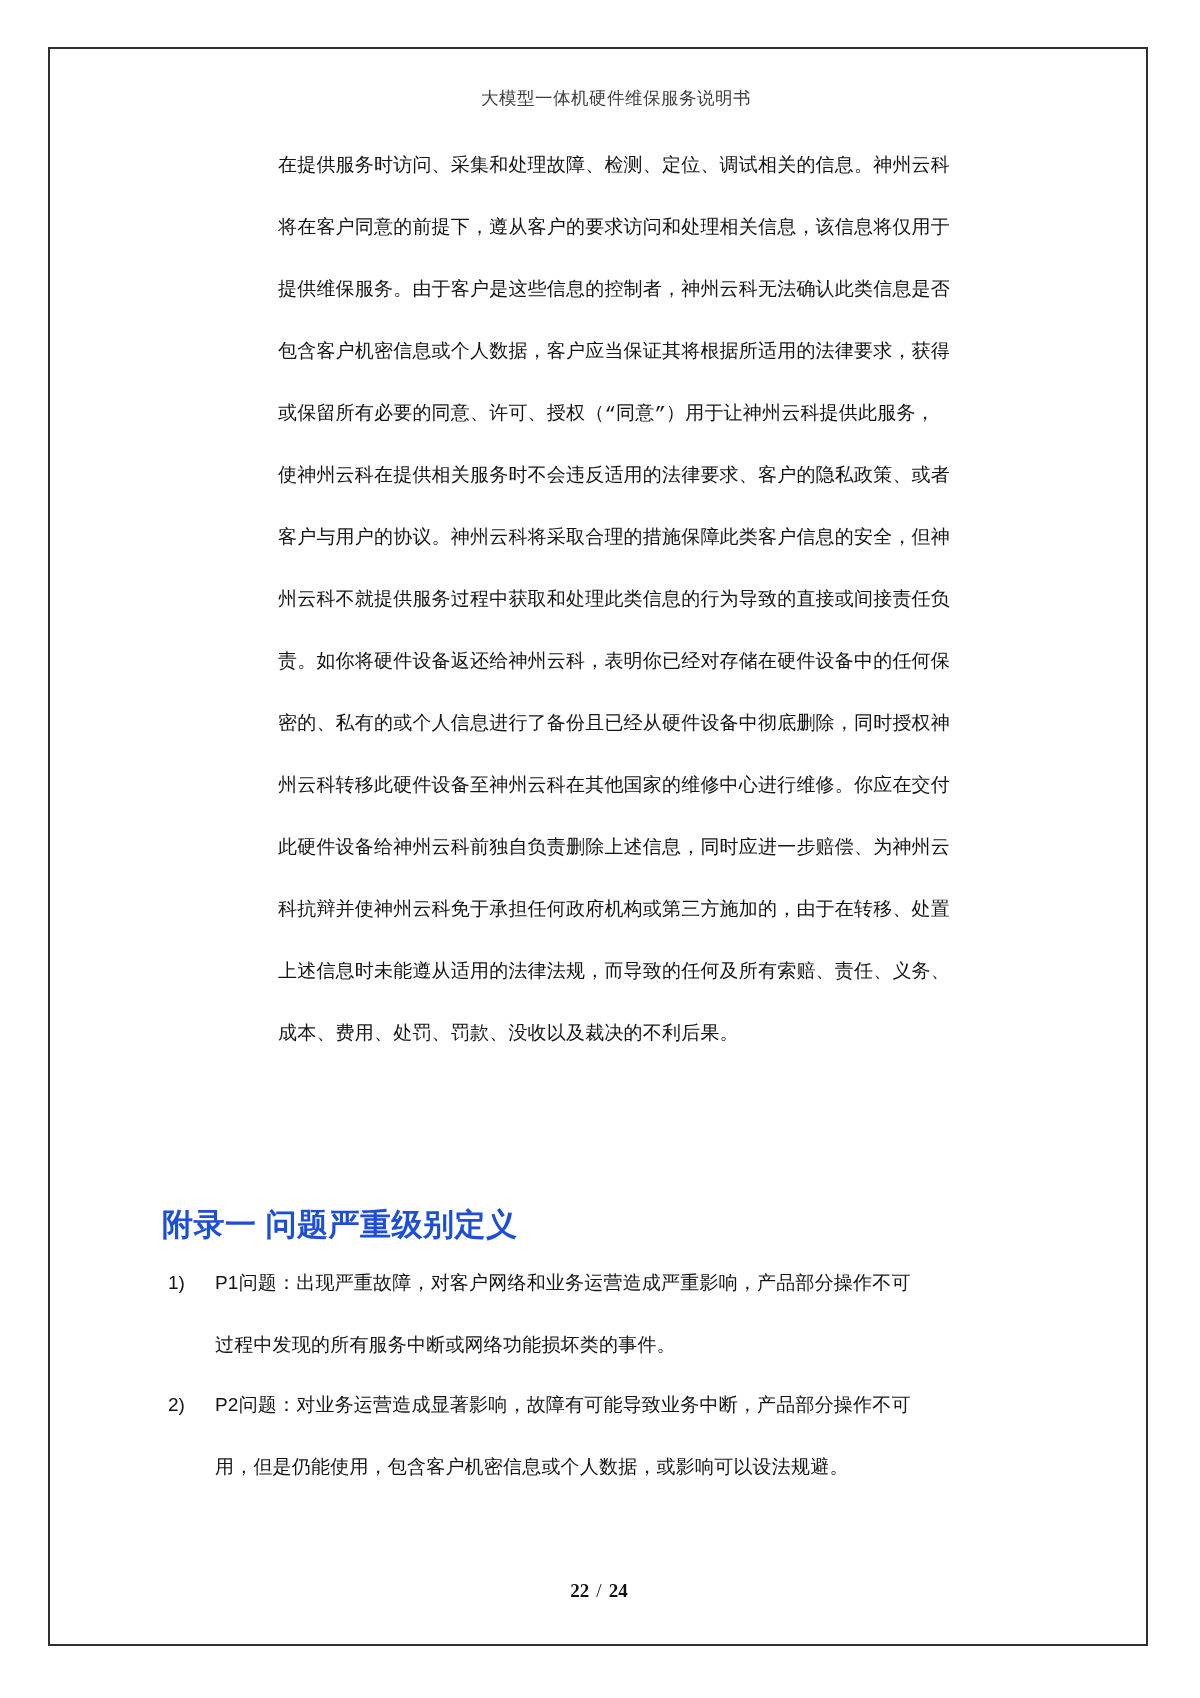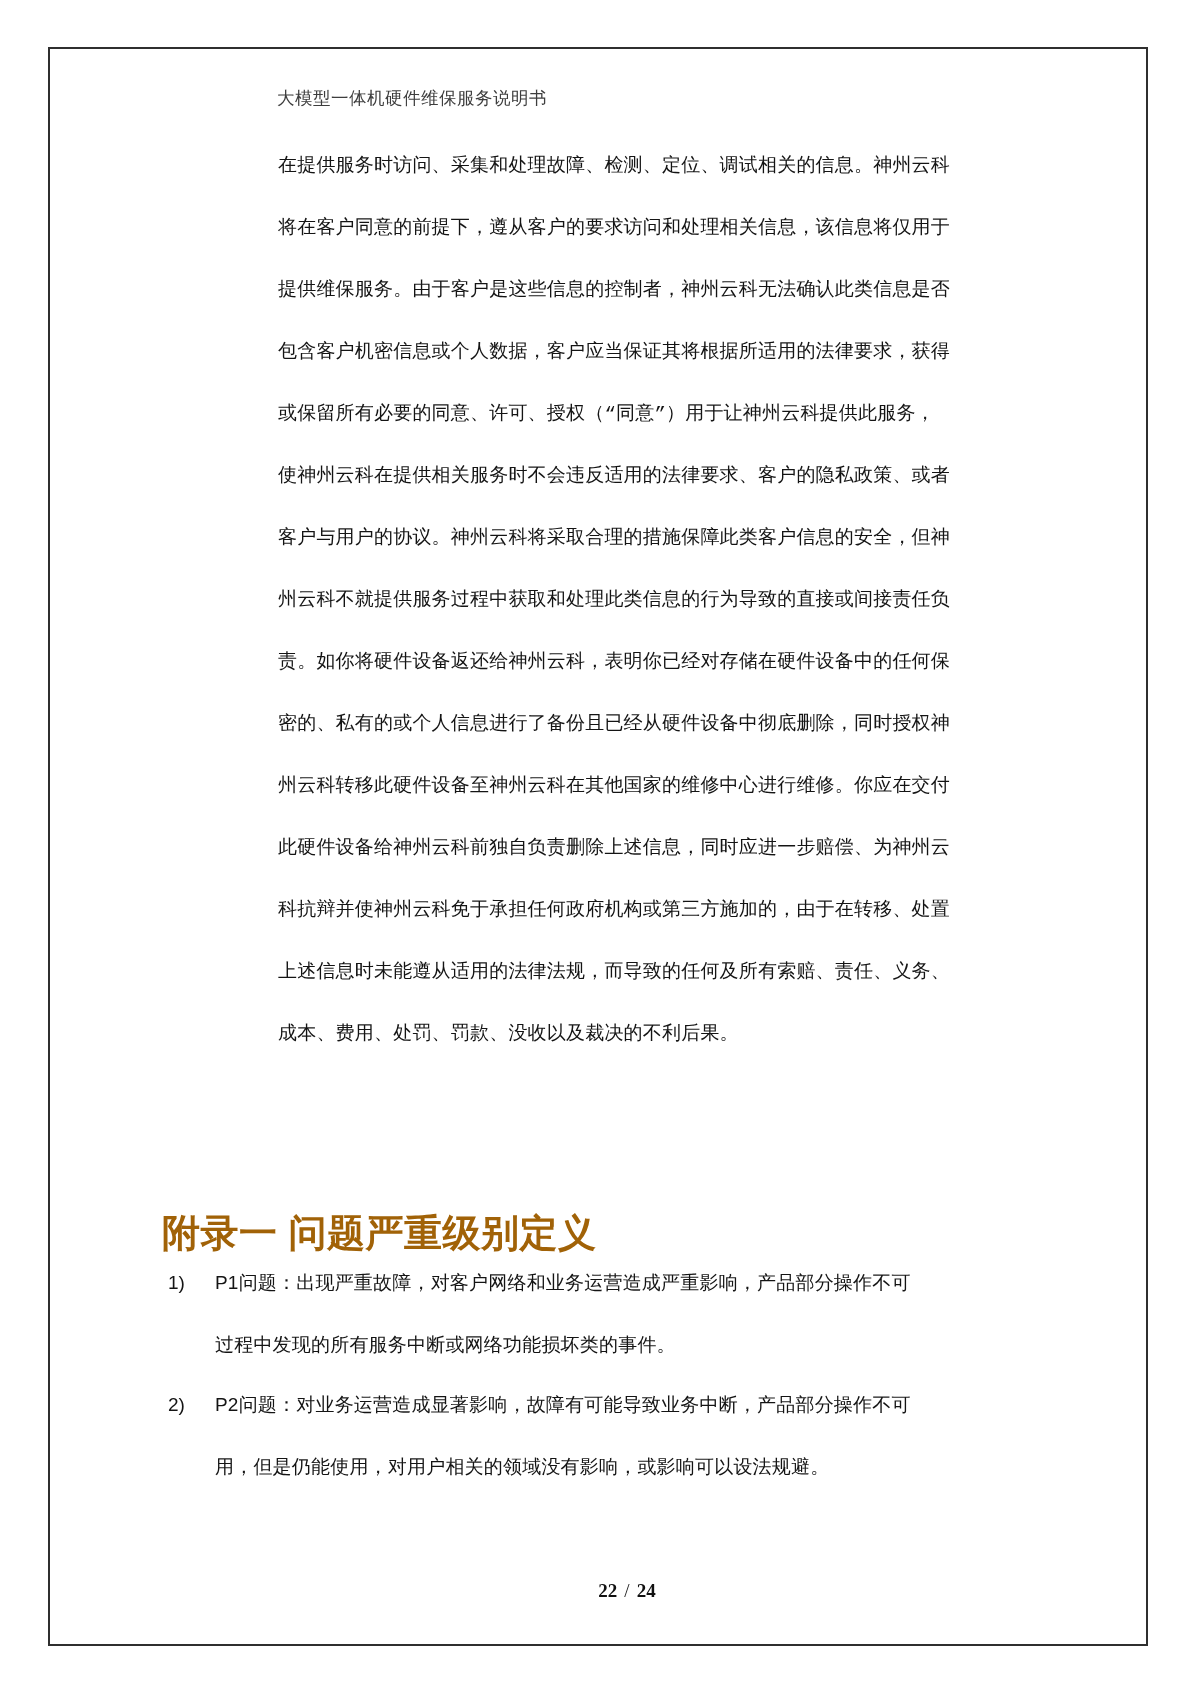--- a/index.html
+++ b/index.html
@@ -23,44 +23,44 @@
     height: 1599px;
     border: 2px solid #2f2f2f;
     background: #ffffff;
     box-sizing: border-box;
   }
   .doc-header {
     position: absolute;
     top: 86px;
     left: 277px;
     width: 678px;
-    text-align: left;
+    text-align: center;
     font-size: 17.5px;
     letter-spacing: 0.5px;
     color: #3d3d3d;
   }
   .body-paragraph {
     position: absolute;
     top: 135px;
     left: 278px;
     width: 690px;
     font-size: 19px;
     line-height: 62px;
     color: #141414;
     white-space: pre-line;
     letter-spacing: 0.2px;
     font-family: Liberation Mono, monospace;
   }
   .appendix-heading {
     position: absolute;
     top: 1183px;
     left: 162px;
-    font-size: 38px;
+    font-size: 31px;
     font-weight: bold;
-    color: #a16207;
+    color: #1d4ed8;
     letter-spacing: 0.5px;
   }
   .appendix-item {
     position: absolute;
     left: 168px;
     width: 800px;
     display: flex;
     font-size: 19px;
     line-height: 62px;
     color: #141414;
@@ -77,21 +77,20 @@
   }
   .doc-footer {
     position: absolute;
     top: 1580px;
     left: 48px;
     width: 1102px;
     text-align: center;
     font-family: "Liberation Serif", serif;
     font-size: 19px;
     color: #111111;
-    padding-left: 28px;
   }
   .page-num { font-weight: bold; }
   .page-sep { font-weight: normal; padding: 0 7px; color: #222; }
 </style>
 </head>
 <body>
 
 <div class="page-border"></div>
 
 <div class="doc-header">大模型一体机硬件维保服务说明书</div>
@@ -116,18 +115,18 @@
 
 <div class="appendix-item item-1">
   <span class="item-number">1)</span>
   <span class="item-text">P1问题：出现严重故障，对客户网络和业务运营造成严重影响，产品部分操作不可
 过程中发现的所有服务中断或网络功能损坏类的事件。</span>
 </div>
 
 <div class="appendix-item item-2">
   <span class="item-number">2)</span>
   <span class="item-text">P2问题：对业务运营造成显著影响，故障有可能导致业务中断，产品部分操作不可
-用，但是仍能使用，对用户相关的领域没有影响，或影响可以设法规避。</span>
+用，但是仍能使用，包含客户机密信息或个人数据，或影响可以设法规避。</span>
 </div>
 
 <div class="doc-footer">
   <span class="page-num">22</span><span class="page-sep">/</span><span class="page-num">24</span>
 </div>
 
 </body></html>

